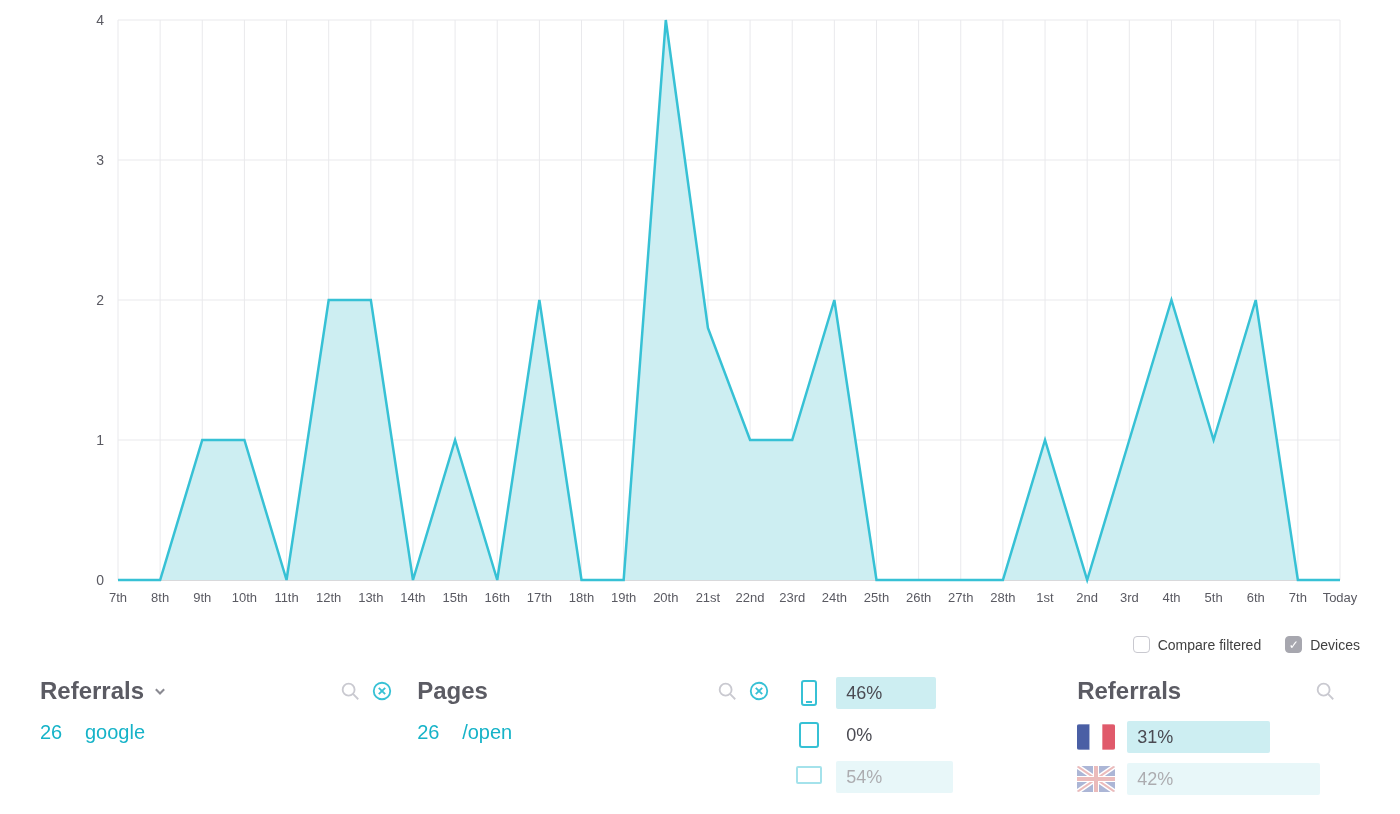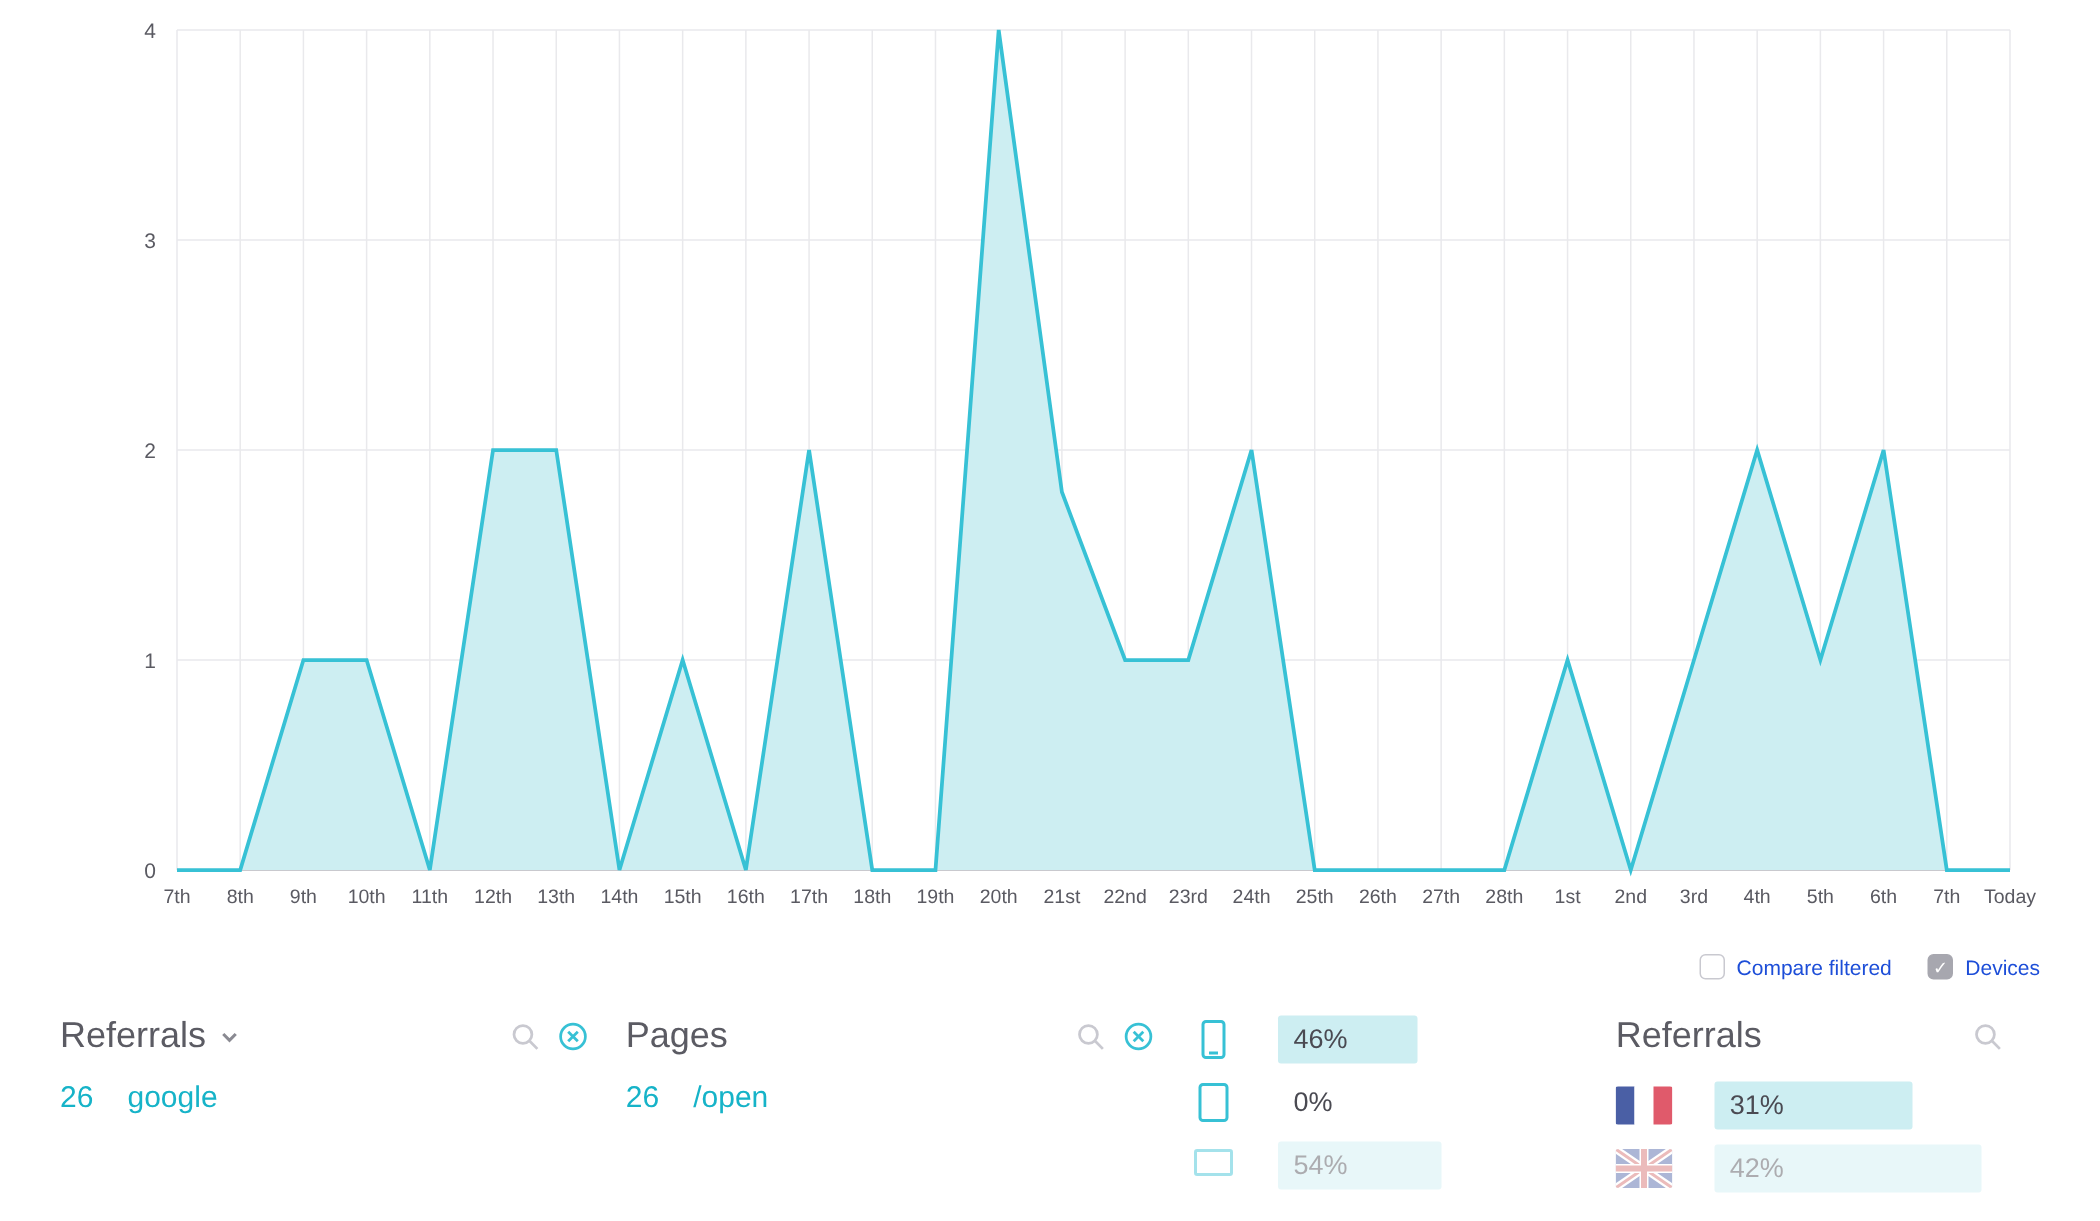--- a/index.html
+++ b/index.html
@@ -22,21 +22,21 @@
 .line-path { fill: none; stroke: #37c1d5; stroke-width: 2.5; }
 .y-tick { font-size: 14px; fill: #5a5a62; text-anchor: end; }
 .x-tick { font-size: 13px; fill: #5a5a62; text-anchor: middle; }
 
 .legend-row {
   display: flex;
   justify-content: flex-end;
   gap: 24px;
   padding: 16px 40px 0 0;
   font-size: 14px;
-  color: #1d4ed8;
+  color: #404040;
 }
 .legend-item { display: flex; align-items: center; gap: 8px; cursor: pointer; }
 .checkbox {
   width: 17px; height: 17px;
   border: 1.5px solid #c9c9d0;
   border-radius: 4px;
   display: inline-flex; align-items: center; justify-content: center;
 }
 .checkbox.checked { background: #a7a7af; border-color: #a7a7af; }
 .checkbox.checked::after {
@@ -51,21 +51,21 @@
 }
 .panel { padding-right: 24px; }
 .panel-header {
   display: flex;
   align-items: center;
   margin-bottom: 16px;
   gap: 8px;
 }
 .panel-title {
   font-size: 24px;
-  font-weight: 400;
+  font-weight: 700;
   color: #5b5b63;
   display: flex;
   align-items: center;
   gap: 6px;
 }
 .panel-icons { margin-left: auto; display: flex; gap: 10px; align-items: center; }
 .icon-svg { width: 20px; height: 20px; display: block; }
 .icon-svg.lg { width: 22px; height: 22px; }
 .search-stroke { stroke: #c9c9d0; stroke-width: 2; fill: none; }
 .clear-stroke { stroke: #37c1d5; stroke-width: 2; fill: none; }
@@ -78,21 +78,21 @@
   font-size: 20px;
   font-weight: 500;
   color: #16b3c8;
 }
 .list-value { min-width: 32px; }
 .list-label { }
 
 .bar-row {
   display: flex;
   align-items: center;
-  gap: 28px;
+  gap: 12px;
   margin-bottom: 10px;
 }
 .device-icon { width: 30px; display: flex; justify-content: center; }
 .device-svg { stroke: #37c1d5; stroke-width: 2; fill: none; }
 .bar-outer {
   flex: 1;
   position: relative;
   height: 32px;
 }
 .bar-fill {

